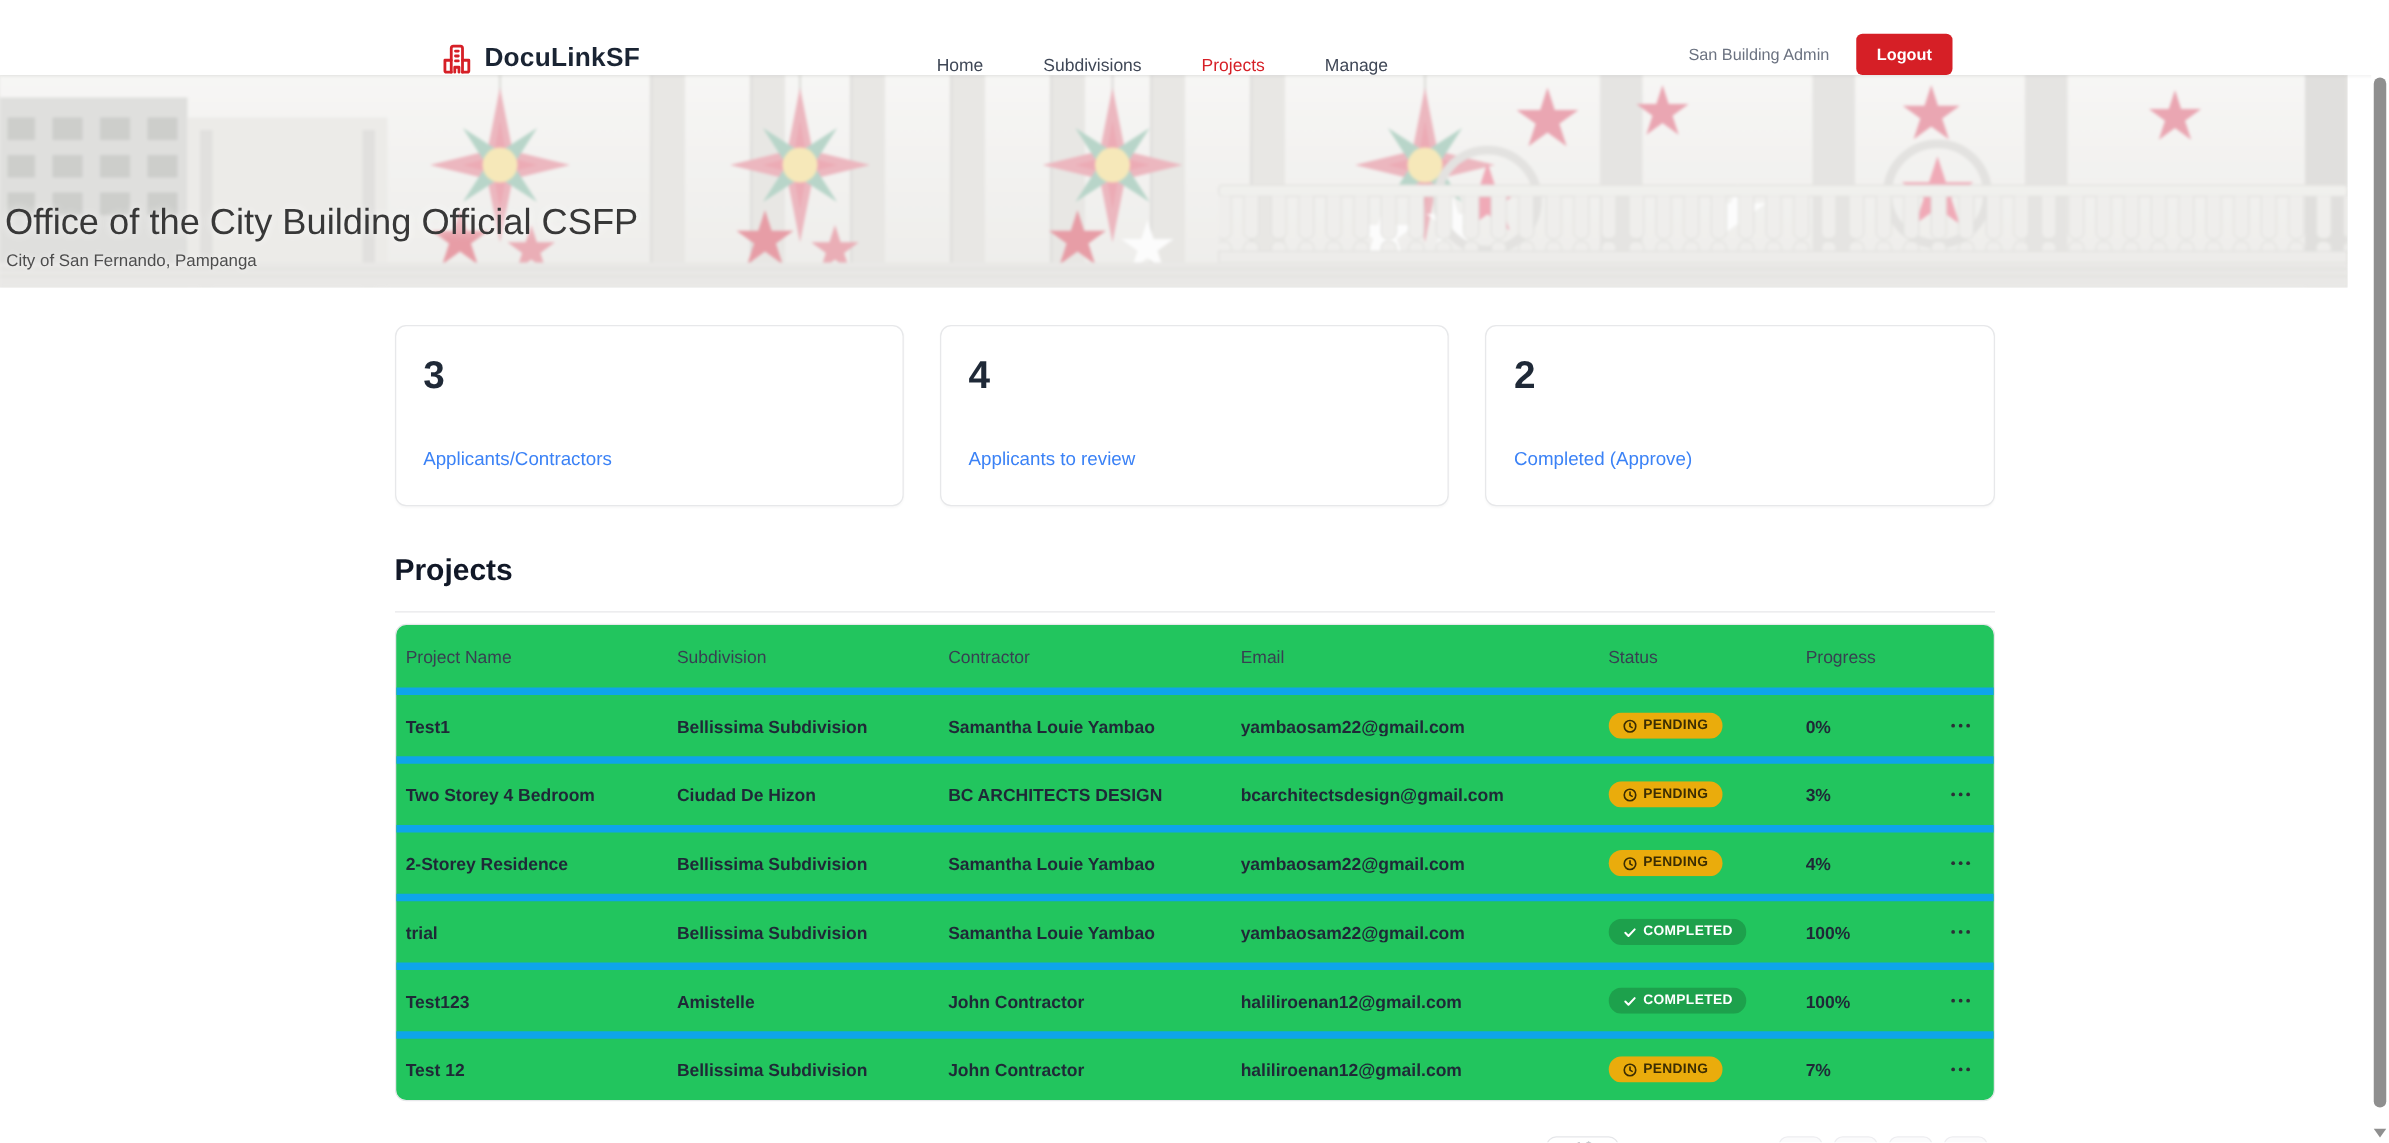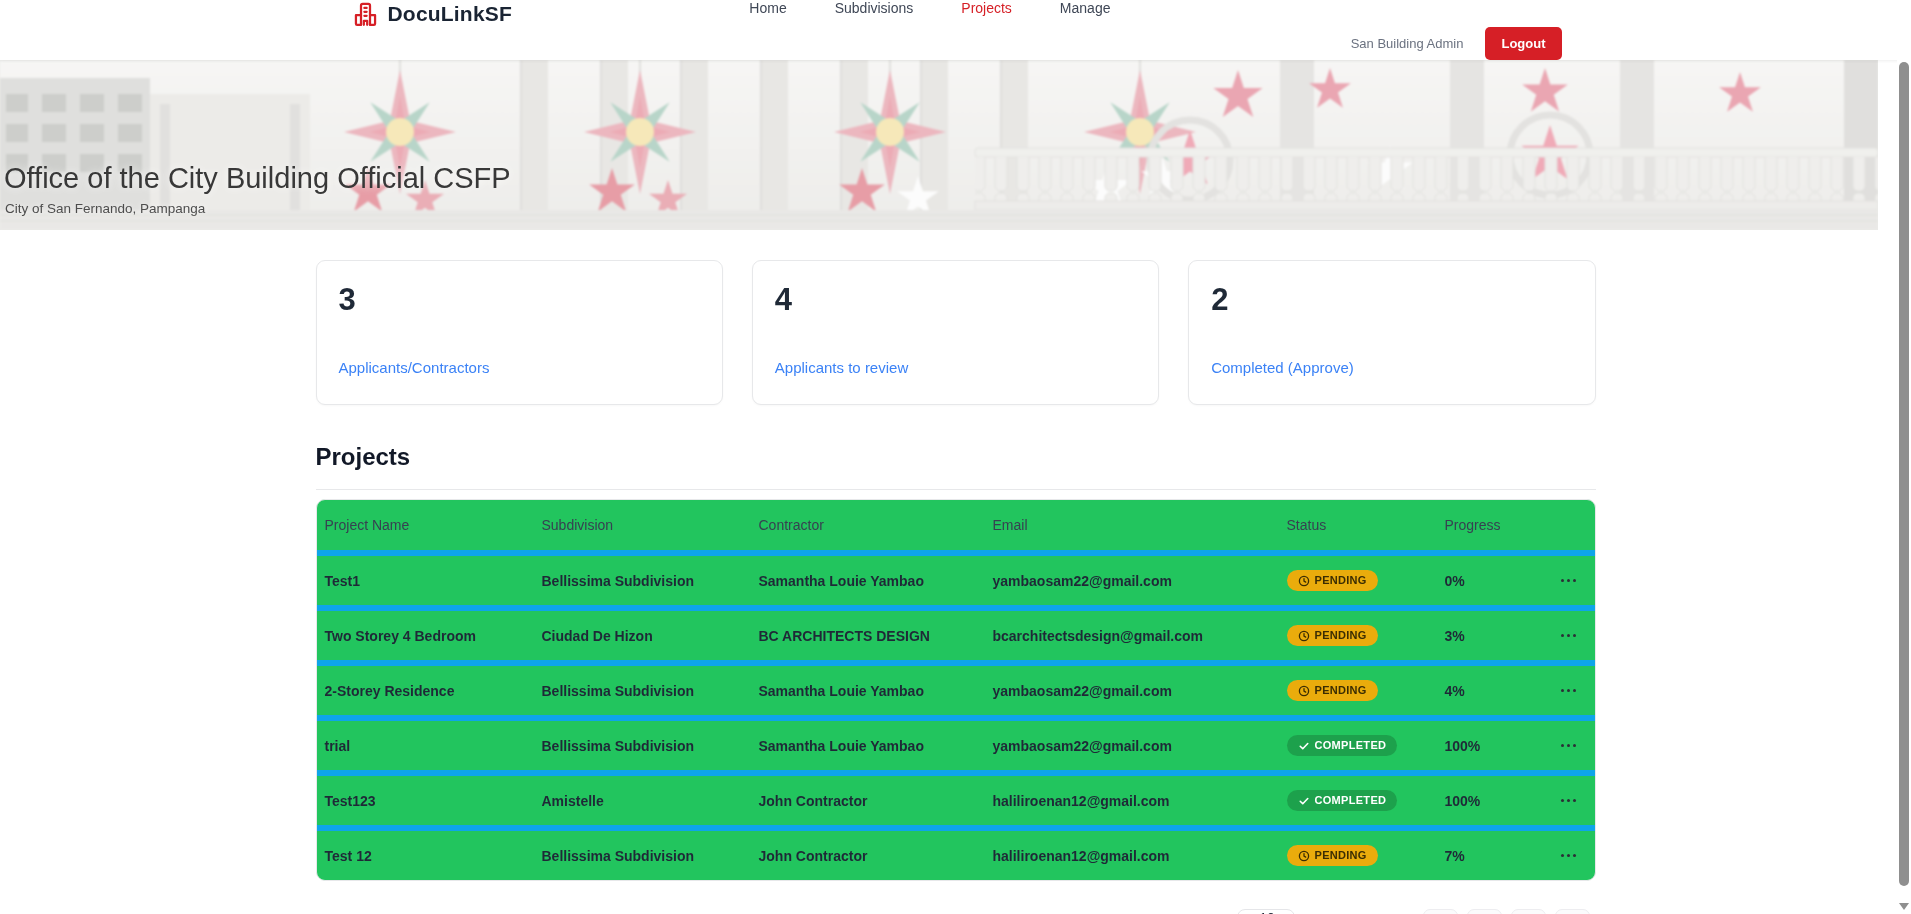--- a/index.html
+++ b/index.html
@@ -1,21 +1,21 @@
 <!DOCTYPE html>
 <html style="--accent: #D61F26; --pending-bg: #EAAC0C; --pending-text: #3B2D03; --completed-bg: #1DA14C; --completed-text: #FFFFFF;"><head>
 <meta charset="utf-8">
 <style>
   html,body{margin:0;padding:0;background:#fff;}
   .page{position:relative;width:1911px;height:914px;overflow:hidden;background:#fff;
         font-family:"Liberation Sans","DejaVu Sans",sans-serif;color:#1f2937;}
 
   
   .topnav{position:relative;z-index:5;height:60px;background:#fff;box-shadow:0 1px 3px rgba(0,0,0,.07);}
-  .nav-inner{position:relative;width:1280px;height:60px;margin:0 auto;display:flex;align-items:flex-start;flex-direction:column;}
+  .nav-inner{position:relative;width:1280px;height:60px;margin:0 auto;display:flex;align-items:flex-end;}
   .brand{display:flex;align-items:center;gap:9px;margin-left:36px;}
   .brand svg{width:27px;height:27px;}
   .brand-name{font-size:21px;font-weight:700;color:#1a2433;letter-spacing:.2px;}
   .nav-links{position:absolute;left:48%;transform:translateX(-50%);display:flex;gap:48px;}
   .nav-link{font-size:14px;font-weight:500;color:#3f4756;text-decoration:none;cursor:pointer;}
   .nav-link.active{color:var(--accent);}
   .nav-right{margin-left:auto;display:flex;align-items:center;gap:22px;padding-right:34px;}
   .user-name{font-size:13px;color:#6b7280;}
   .logout-btn{background:var(--accent);color:#fff;border:none;border-radius:5px;
               padding:9px 16px;font-size:13px;font-weight:700;cursor:pointer;

